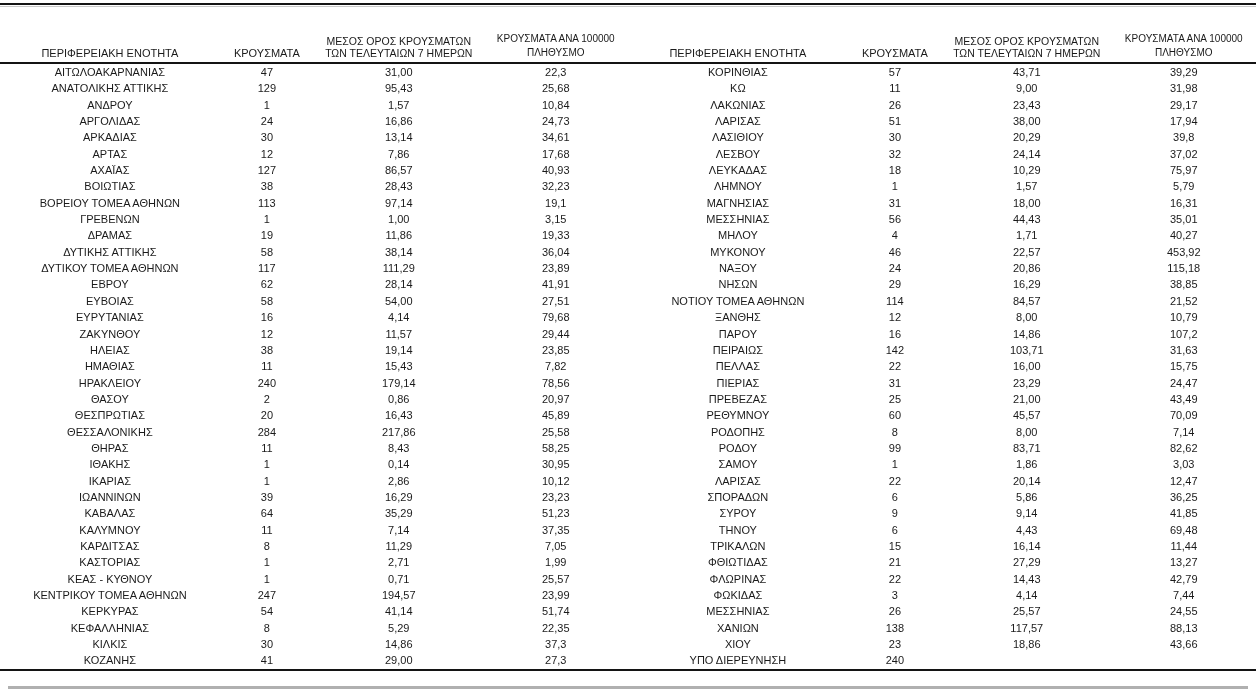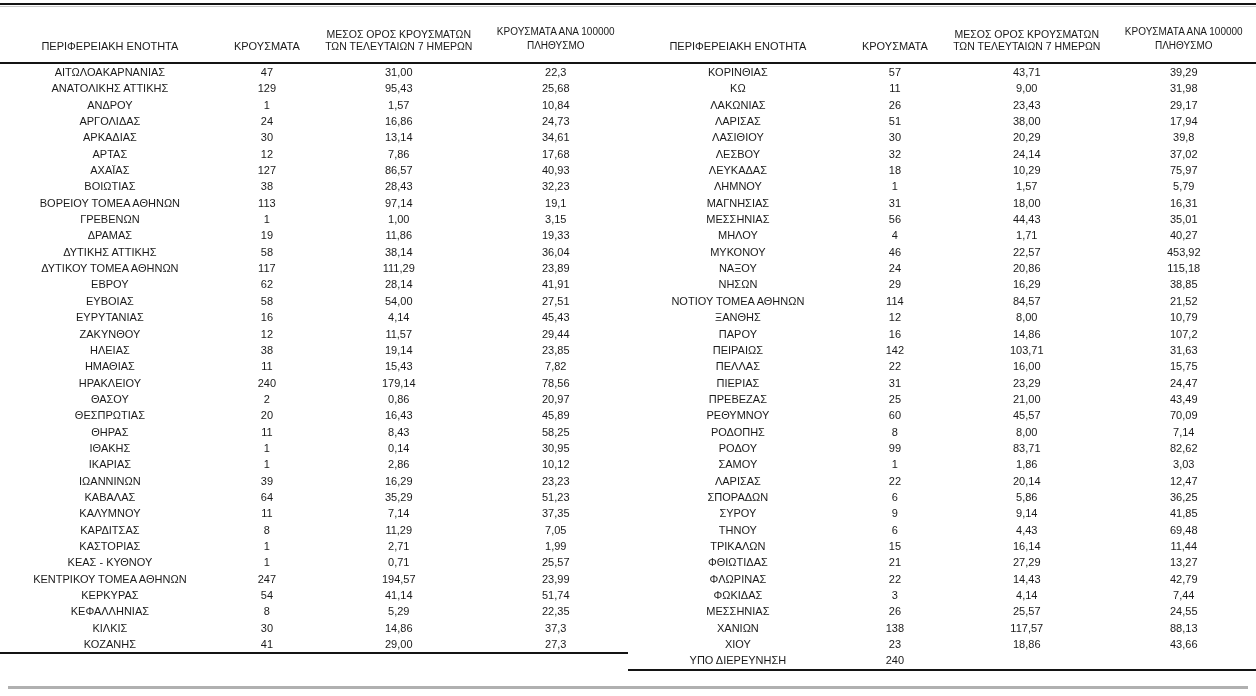--- a/index.html
+++ b/index.html
@@ -22,21 +22,21 @@
   .tables { display: flex; margin-top: 18px; }
   .half { width: 628px; }
 
   .header-row {
     display: grid;
     grid-template-columns: 35% 15% 27% 23%;
     align-items: end;
     height: 37px;
     border-bottom: 2px solid #141414;
   }
-  .hcell { text-align: center; font-size: 11px; line-height: 12px; padding-bottom: 10px; white-space: nowrap; }
+  .hcell { text-align: center; font-size: 11px; line-height: 12px; padding-bottom: 3px; white-space: nowrap; }
   .hcell.c3 { font-size: 10.5px; line-height: 12px; }
   .hcell.c4 { font-size: 10px; line-height: 13.5px; }
 
   .rows { border-bottom: 2px solid #141414; }
   .row {
     display: grid;
     grid-template-columns: 35% 15% 27% 23%;
     height: 16.35px;
   }
   .cell { text-align: center; font-size: 11px; line-height: 16.4px; white-space: nowrap; }
@@ -158,21 +158,21 @@
           <div class="row">
     <div class="cell c1">ΕΥΒΟΙΑΣ</div>
     <div class="cell c2">58</div>
     <div class="cell c3">54,00</div>
     <div class="cell c4">27,51</div>
   </div>
           <div class="row">
     <div class="cell c1">ΕΥΡΥΤΑΝΙΑΣ</div>
     <div class="cell c2">16</div>
     <div class="cell c3">4,14</div>
-    <div class="cell c4">45,43</div>
+    <div class="cell c4">79,68</div>
   </div>
           <div class="row">
     <div class="cell c1">ΖΑΚΥΝΘΟΥ</div>
     <div class="cell c2">12</div>
     <div class="cell c3">11,57</div>
     <div class="cell c4">29,44</div>
   </div>
           <div class="row">
     <div class="cell c1">ΗΛΕΙΑΣ</div>
     <div class="cell c2">38</div>
@@ -195,20 +195,26 @@
     <div class="cell c1">ΘΑΣΟΥ</div>
     <div class="cell c2">2</div>
     <div class="cell c3">0,86</div>
     <div class="cell c4">20,97</div>
   </div>
           <div class="row">
     <div class="cell c1">ΘΕΣΠΡΩΤΙΑΣ</div>
     <div class="cell c2">20</div>
     <div class="cell c3">16,43</div>
     <div class="cell c4">45,89</div>
+  </div>
+          <div class="row">
+    <div class="cell c1">ΘΕΣΣΑΛΟΝΙΚΗΣ</div>
+    <div class="cell c2">284</div>
+    <div class="cell c3">217,86</div>
+    <div class="cell c4">25,58</div>
   </div>
           <div class="row">
     <div class="cell c1">ΘΗΡΑΣ</div>
     <div class="cell c2">11</div>
     <div class="cell c3">8,43</div>
     <div class="cell c4">58,25</div>
   </div>
           <div class="row">
     <div class="cell c1">ΙΘΑΚΗΣ</div>
     <div class="cell c2">1</div>

